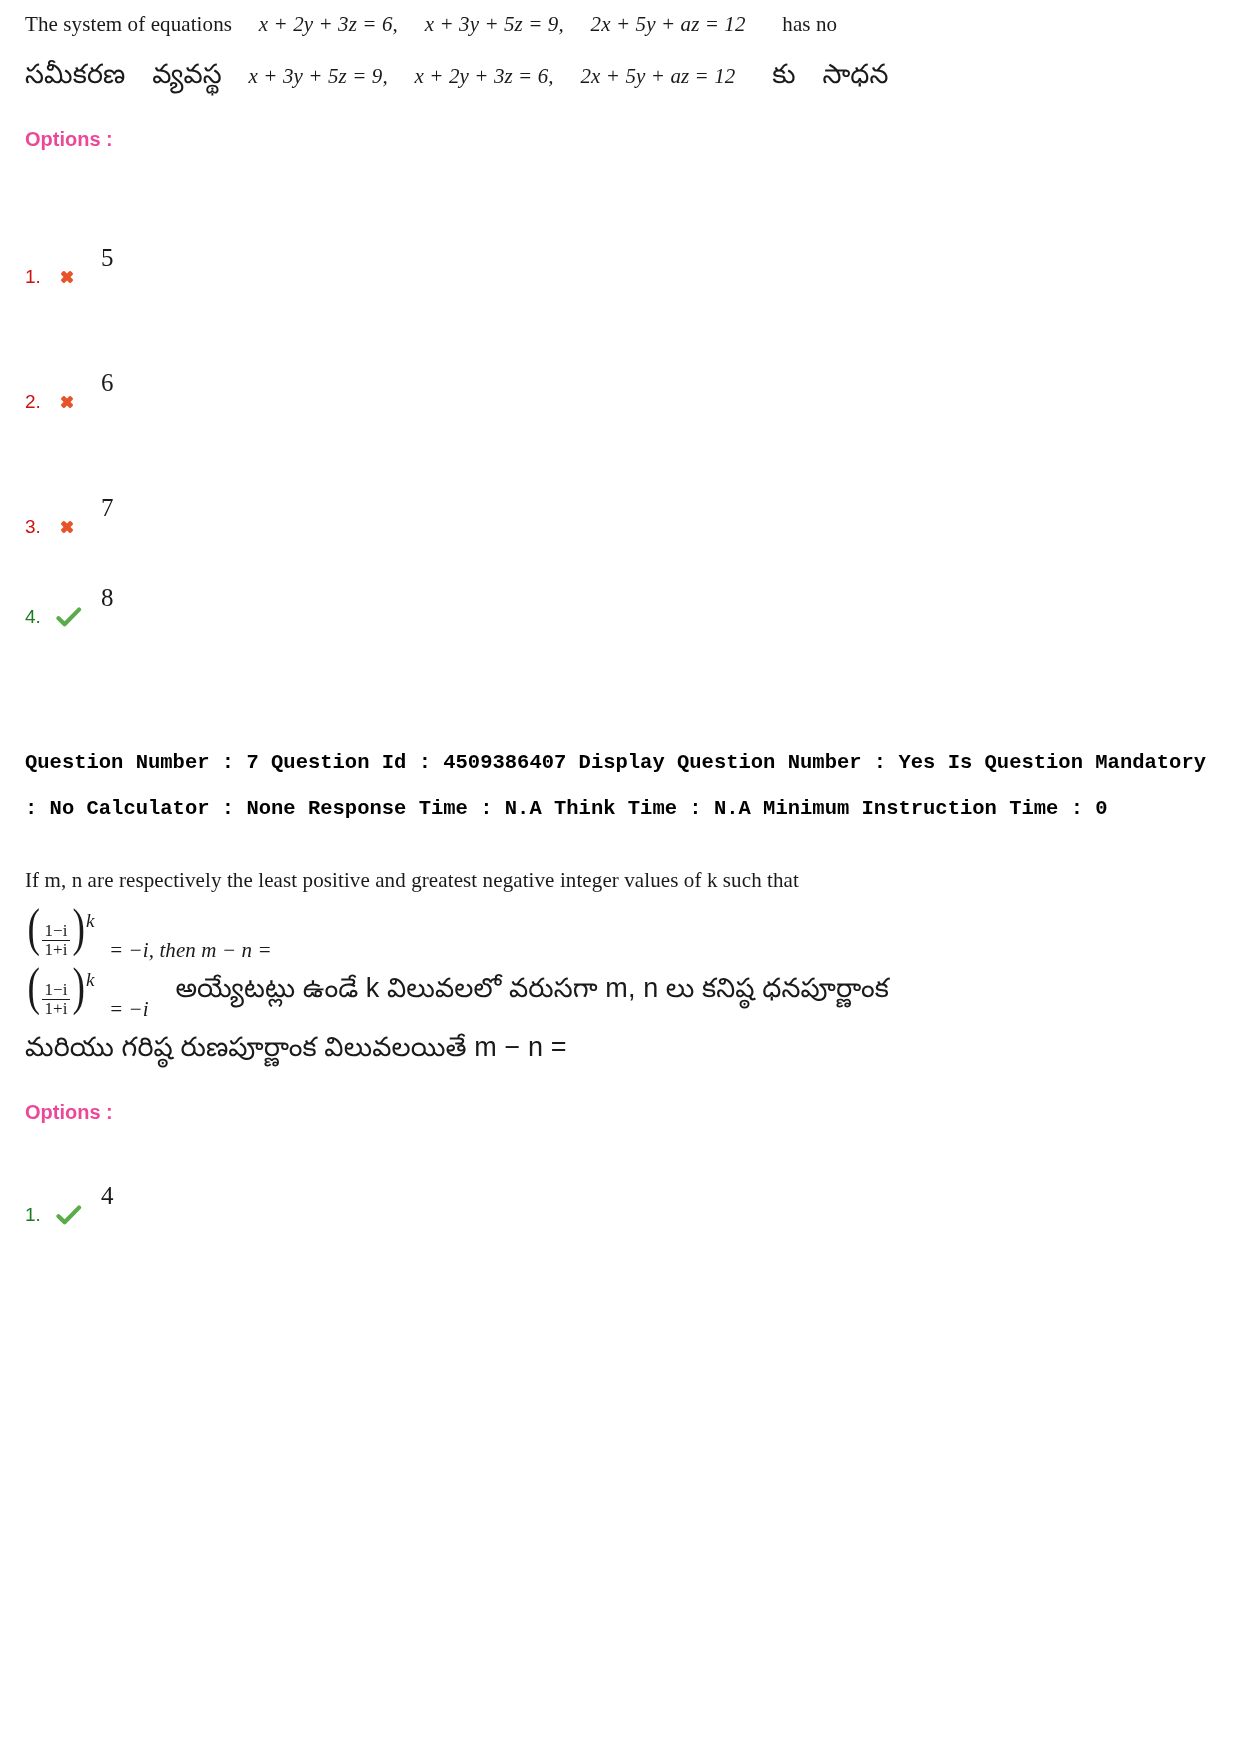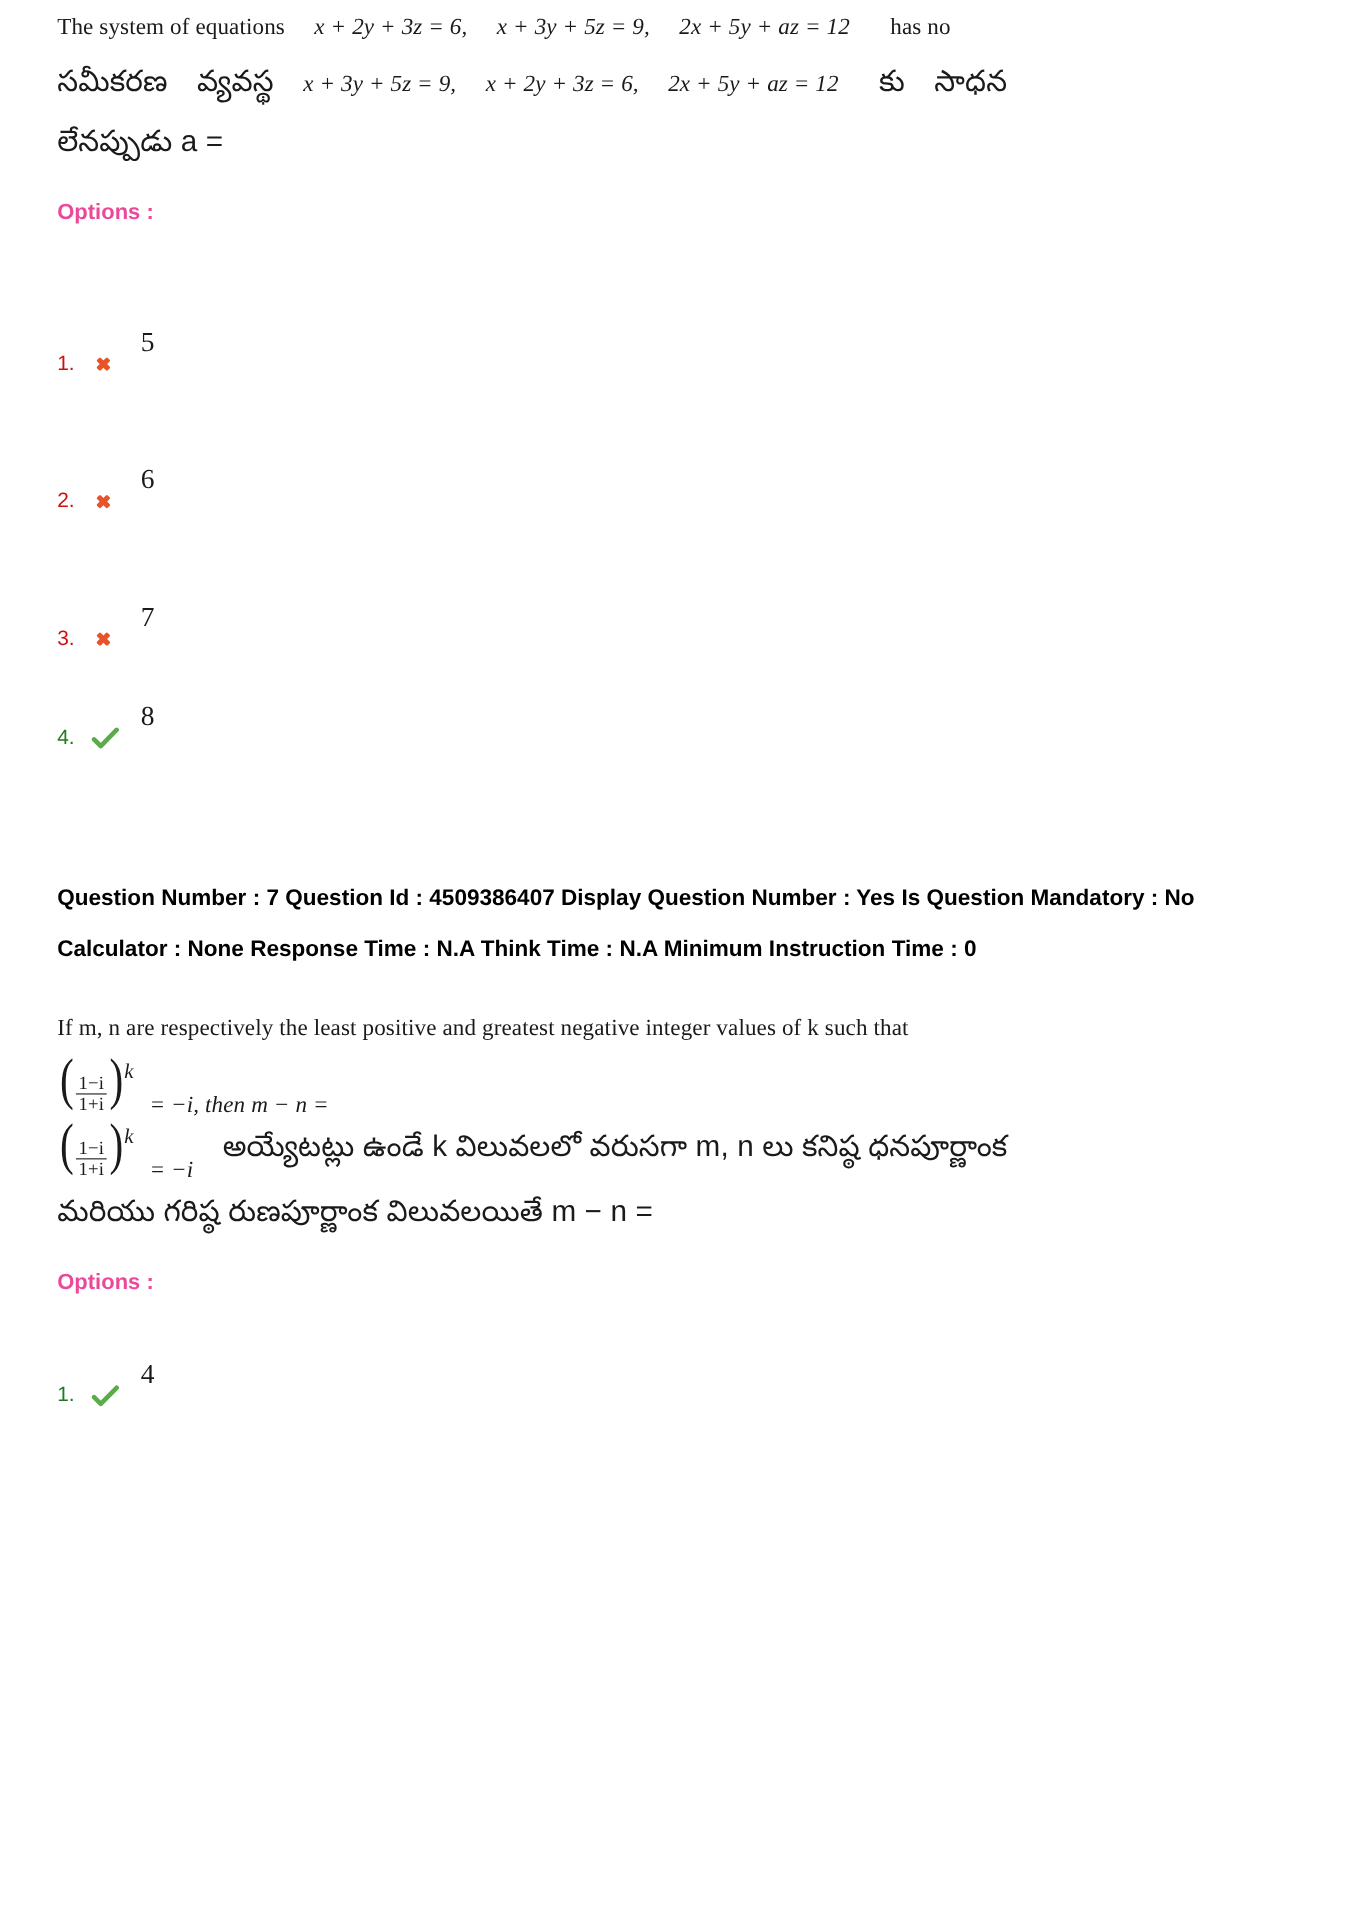--- a/index.html
+++ b/index.html
@@ -14,21 +14,21 @@
     color: #111111;
     position: relative;
     overflow: hidden;
   }
   .page {
     width: 1240px;
     height: 1755px;
     position: relative;
     background: #ffffff;
     box-sizing: border-box;
-    padding: 0 52px;
+    padding: 0 25px;
   }
 
   
   .scan {
     font-family: "Liberation Serif", "DejaVu Serif", serif;
     color: #1a1a1a;
     font-size: 21px;
     line-height: 48px;
     letter-spacing: 0.1px;
   }
@@ -83,21 +83,21 @@
     position: absolute;
     left: 76px;
     bottom: 14px;
     font-family: "Liberation Serif", "DejaVu Serif", serif;
     font-size: 25px;
     color: #1a1a1a;
   }
 
   
   .q-meta {
-    font-family: Liberation Sans, sans-serif;
+    font-family: Liberation Mono, monospace;
     font-weight: bold;
     font-size: 20.5px;
     line-height: 46px;
     color: #000000;
     margin-top: 6px;
   }
 
   .gap-big { height: 108px; }
   .gap-small { height: 24px; }
 
@@ -180,23 +180,20 @@
       <span class="spacer-mid"></span>
       <span class="mathvar">x + 2y + 3z = 6,</span>
       <span class="spacer-mid"></span>
       <span class="mathvar">2x + 5y + az = 12</span>
       <span class="spacer-wide"></span>
       <span class="telugu">కు</span>
       <span class="spacer-mid"></span>
       <span class="telugu">సాధన</span>
     </div>
 
-    <div class="q-line tline">
-      <span class="telugu">లేనప్పుడు a =</span>
-    </div>
   </div>
 
   <div class="options-head">Options :</div>
 
   <div class="opt-row">
     <span class="opt-num wrong">1.</span>
     <span class="opt-mark">
       <svg width="22" height="22" viewBox="0 0 22 22">
         <g fill="#e8542a">
           <rect x="4.2" y="8.6" width="13.6" height="4.8" rx="1.2" transform="rotate(45 11 11)"></rect>

